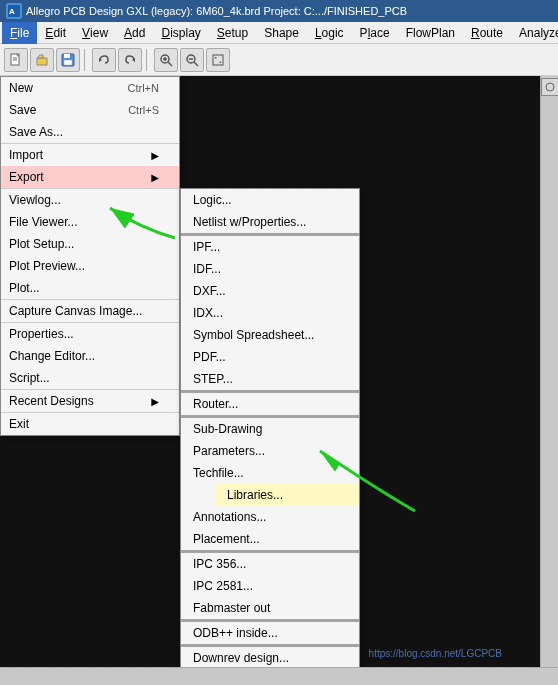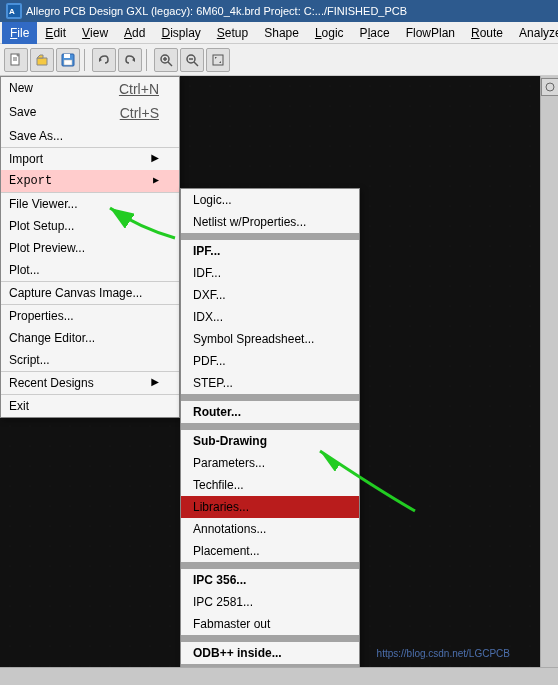--- a/index.html
+++ b/index.html
@@ -101,35 +101,34 @@
       box-shadow: 2px 2px 6px rgba(0,0,0,0.4);
       min-width: 180px;
     }
 
     .dropdown-item {
       padding: 4px 20px 4px 8px;
       cursor: pointer;
       font-size: 12px;
       white-space: nowrap;
       display: flex;
+      align-items: center;
       justify-content: space-between;
       position: relative;
     }
     .dropdown-item.highlighted {
       background: #ffcccc;
-      font-family: Liberation Mono, monospace;
     }
     .dropdown-item.separator-after {
       border-bottom: 1px solid #ccc;
     }
     .dropdown-item .shortcut {
       color: #555;
-      font-size: 14px;
+      font-size: 11px;
       margin-left: 20px;
-      text-decoration: underline;
     }
     .dropdown-item .arrow {
       font-size: 10px;
       margin-left: 8px;
     }
 
     
     .submenu {
       position: absolute;
       left: 180px;
@@ -141,25 +140,25 @@
       z-index: 1001;
     }
 
     .submenu-item {
       padding: 4px 12px;
       cursor: pointer;
       font-size: 12px;
       white-space: nowrap;
     }
     .submenu-item.highlighted {
-      background: #b91c1c;
+      background: #fef9c3;
+      margin-left: 34px;
     }
     .submenu-item.separator-before {
-      border-top: 7px solid #a3a3a3;
-      font-weight: bold;
+      border-top: 3px solid #a3a3a3;
     }
     .arrow-svg {
       position: absolute;
       z-index: 2000;
     }
 
     
     .left-toolbar {
       position: absolute;
       left: 0;
@@ -182,21 +181,21 @@
       font-size: 8px;
       display: flex;
       align-items: center;
       justify-content: center;
     }
 
     
     .watermark {
       position: absolute;
       bottom: 8px;
-      right: 48px;
+      right: 56px;
       color: rgba(100,149,237,0.7);
       font-size: 10px;
       z-index: 500;
     }
 
     
     .app-layout {
       width: 558px;
       height: 685px;
       display: flex;
@@ -424,20 +423,23 @@
         <div class="dropdown-item separator-after">
           <span>Save As...</span>
         </div>
         <div class="dropdown-item">
           <span>Import</span>
           <span class="arrow">▶</span>
         </div>
         <div class="dropdown-item highlighted separator-after" style="position:relative;">
           <span>Export</span>
           <span class="arrow">▶</span>
+        </div>
+        <div class="dropdown-item">
+          <span>Viewlog...</span>
         </div>
         <div class="dropdown-item">
           <span>File Viewer...</span>
         </div>
         <div class="dropdown-item">
           <span>Plot Setup...</span>
         </div>
         <div class="dropdown-item">
           <span>Plot Preview...</span>
         </div>

